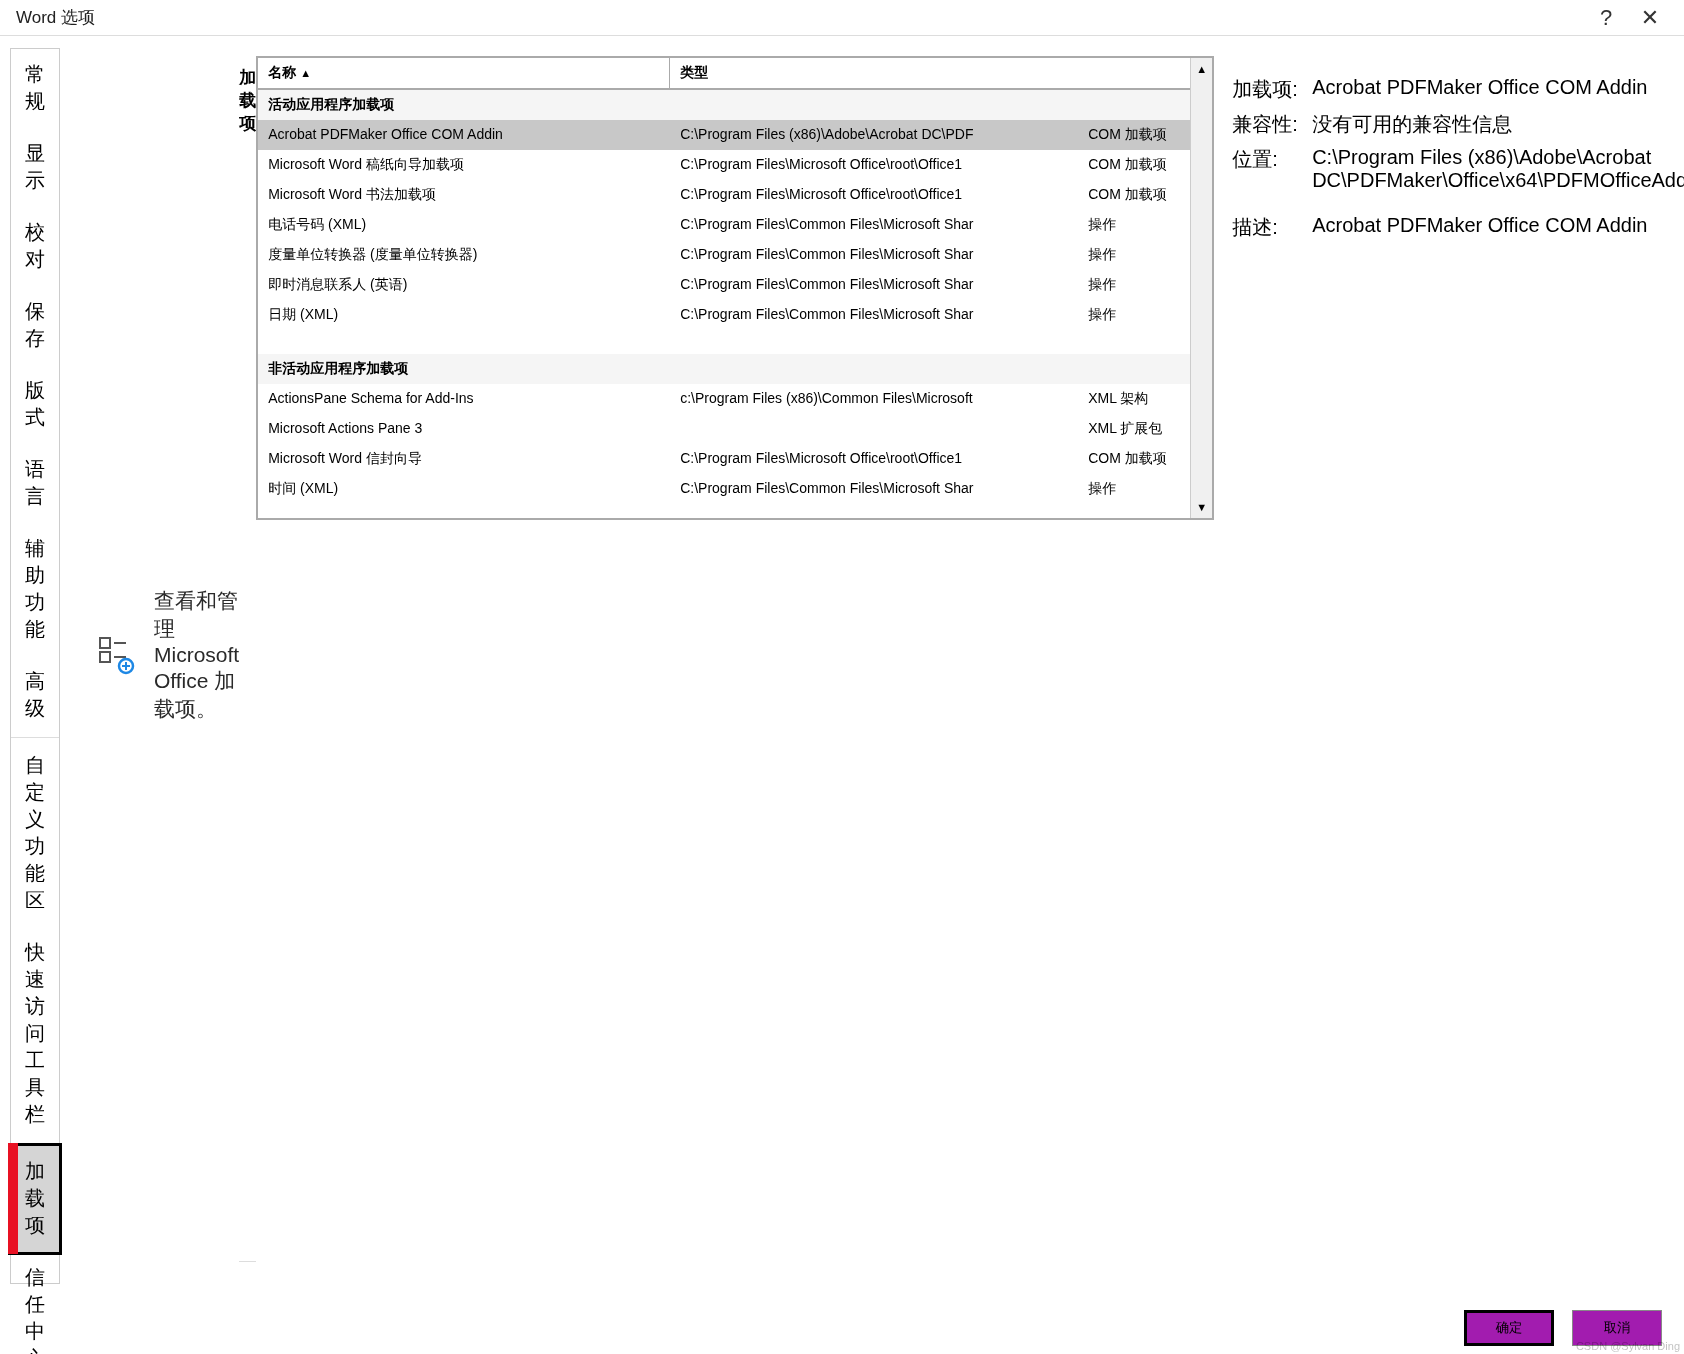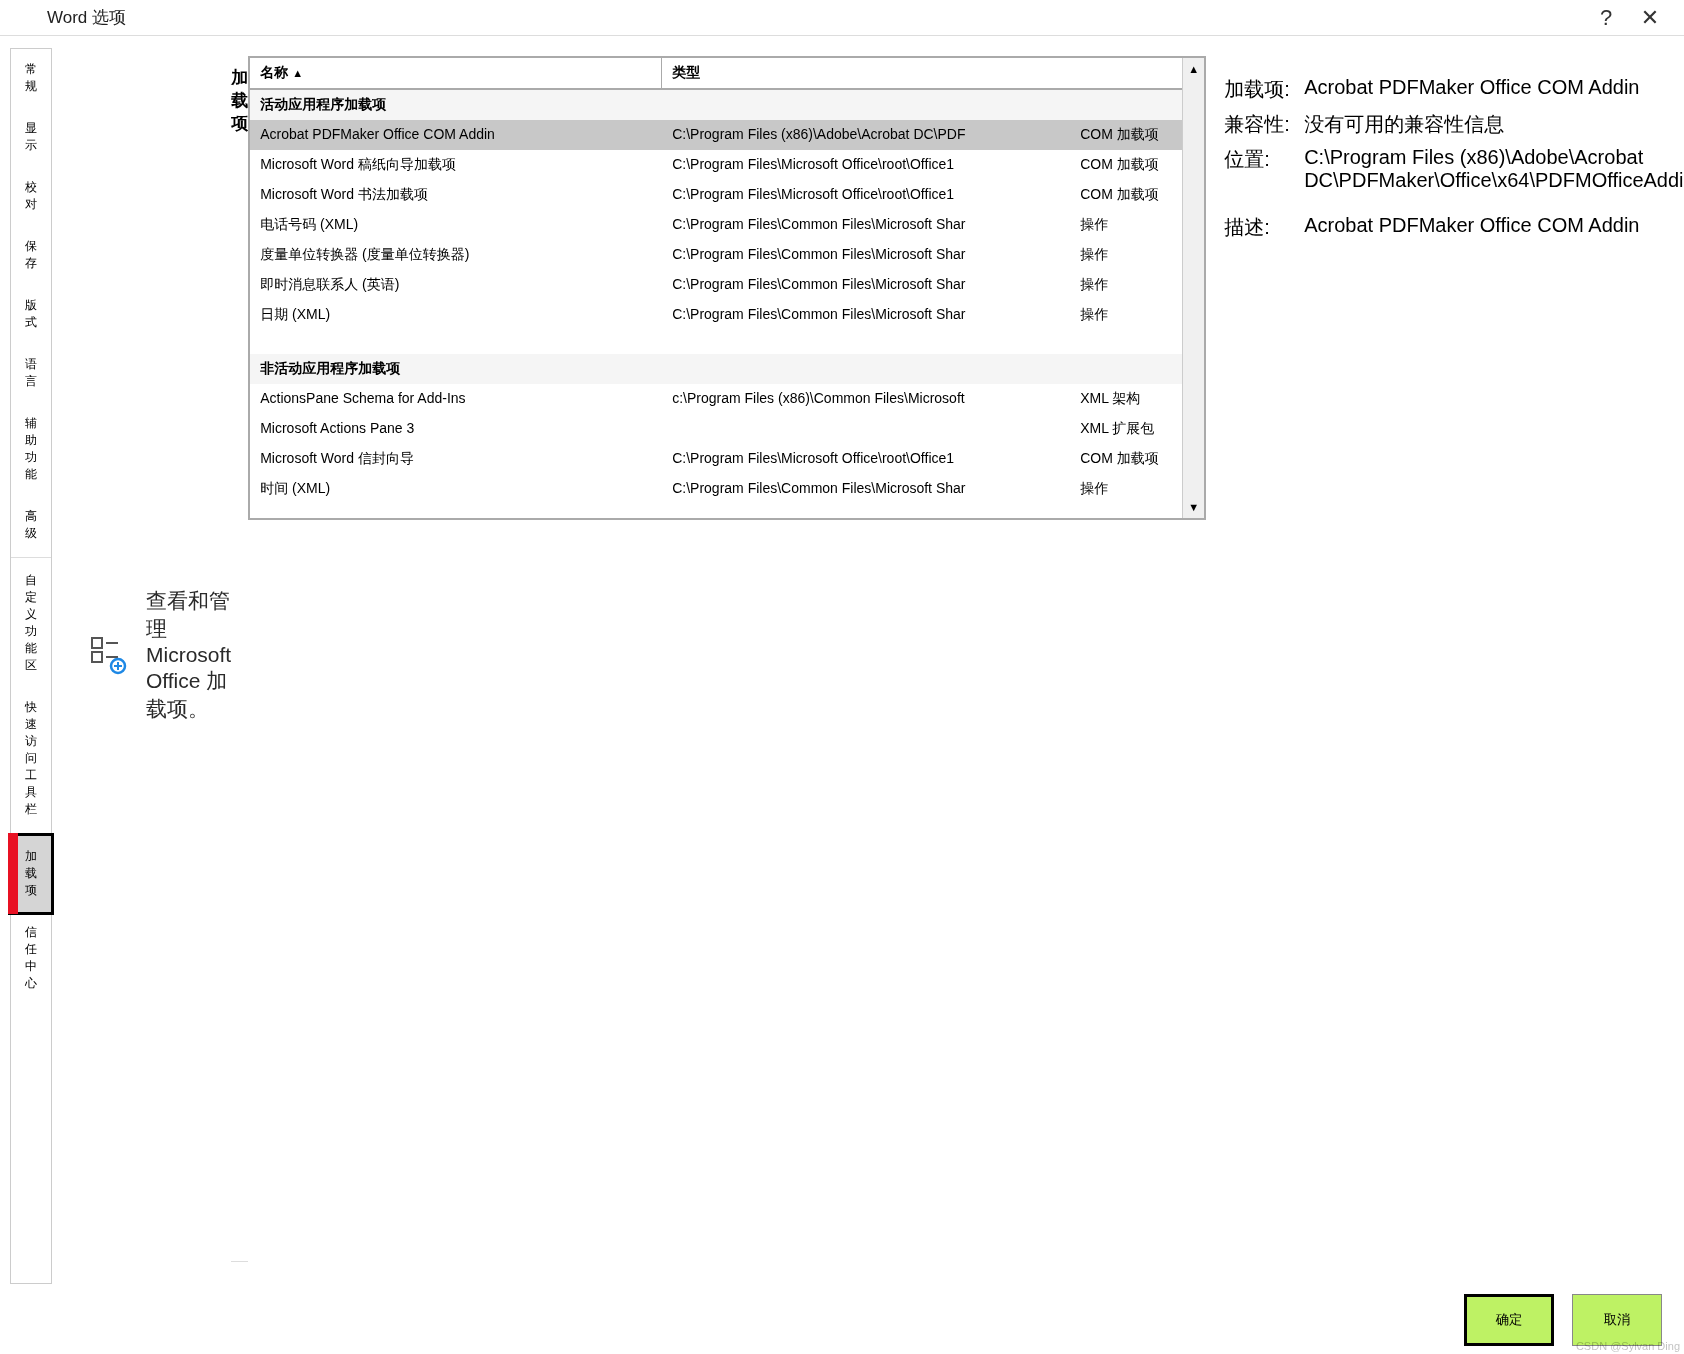--- a/index.html
+++ b/index.html
@@ -1,25 +1,25 @@
 <!DOCTYPE html>
 <html><head>
 <meta charset="utf-8">
 <style>
 * { box-sizing: border-box; margin: 0; padding: 0; }
 body { font-family: "Microsoft YaHei", "Segoe UI", sans-serif; font-size: 14px; background: #fff; color: #000; }
 .window { width: 1684px; height: 1354px; position: relative; background: #fff; }
 .titlebar { display: flex; align-items: center; height: 36px; padding: 0 12px; border-bottom: 1px solid #ddd; }
-.titlebar .title { font-size: 17px; color: #222; flex: 0 0 auto; padding-left: 4px; margin-left: 31px; }
+.titlebar .title { font-size: 17px; color: #222; flex: 0 0 auto; padding-left: 4px; }
 .titlebar .spacer { flex: 1; }
 .titlebar .help, .titlebar .close { width: 44px; text-align: center; font-size: 22px; color: #333; cursor: pointer; }
 .titlebar .help { font-family: Arial; }
 .body { display: flex; height: calc(100% - 36px - 70px); }
 .sidebar { width: 180px; border: 1px solid #ccc; margin: 12px 0 0 10px; background: #fff; }
-.sidebar .item { padding: 12px 14px; font-size: 12px; cursor: pointer; border-bottom: 1px solid transparent; }
+.sidebar .item { padding: 12px 14px; font-size: 20px; cursor: pointer; border-bottom: 1px solid transparent; }
 .sidebar .sep { border-top: 1px solid #ddd; margin: 2px 0; }
 .sidebar .item.selected { background: #d5d5d5; outline: 3px solid #000; position: relative; }
 .sidebar .item.selected::before { content:""; position:absolute; left:-3px; top:-3px; bottom:-3px; width:10px; background:#e81123; }
 .main { flex: 1; padding: 20px 28px 10px 36px; display: flex; }
 .header { display: flex; align-items: center; gap: 16px; padding-bottom: 20px; }
 .header-icon { width: 42px; height: 42px; }
 .header-text { font-size: 21px; color: #2a2a2a; }
 .section-title { font-size: 17px; font-weight: 600; padding: 10px 0 14px; border-bottom: 1px solid #ddd; margin-bottom: 12px; }
 .table-wrap { border: 2px solid #aaa; position: relative; height: 464px; display: flex; }
 .table-inner { flex: 1; overflow: hidden; }
@@ -42,21 +42,21 @@
 .details { padding: 16px 0 0 18px; font-size: 20px; }
 .details .drow { display: flex; padding: 4px 0; }
 .details .dlabel { width: 80px; }
 .details .dval { flex: 1; }
 .manage-row { display: flex; align-items: center; gap: 14px; padding: 46px 0 0 4px; border-top: 1px solid #ddd; margin-top: 26px; }
 .manage-label { font-size: 15px; }
 .dropdown { width: 214px; height: 28px; border: 1px solid #888; background: #fff; display: flex; align-items: center; justify-content: space-between; padding: 0 6px 0 10px; cursor: pointer; }
 .dropdown .arrow { font-size: 11px; }
 .goto-btn { height: 42px; padding: 0 16px; border: 1px solid #888; background: #fff; cursor: pointer; outline: 4px solid #e81123; }
 .footer { position: absolute; bottom: 8px; right: 22px; display: flex; gap: 18px; align-items: center; }
-.btn { width: 90px; height: 52px; border: 1px solid #888; background: #bef264; cursor: pointer; }
+.btn { width: 90px; height: 36px; border: 1px solid #888; background: #a21caf; cursor: pointer; }
 .btn.primary { border: 3px solid #000; font-weight: 400; }
 .watermark { position: absolute; bottom: 2px; right: 4px; font-size: 11px; color: rgba(0,0,0,0.25); }
 .spacer-row { height: 24px; }
 svg { display: block; }
 </style>
 </head>
 <body>
 
 <div class="window">
 

